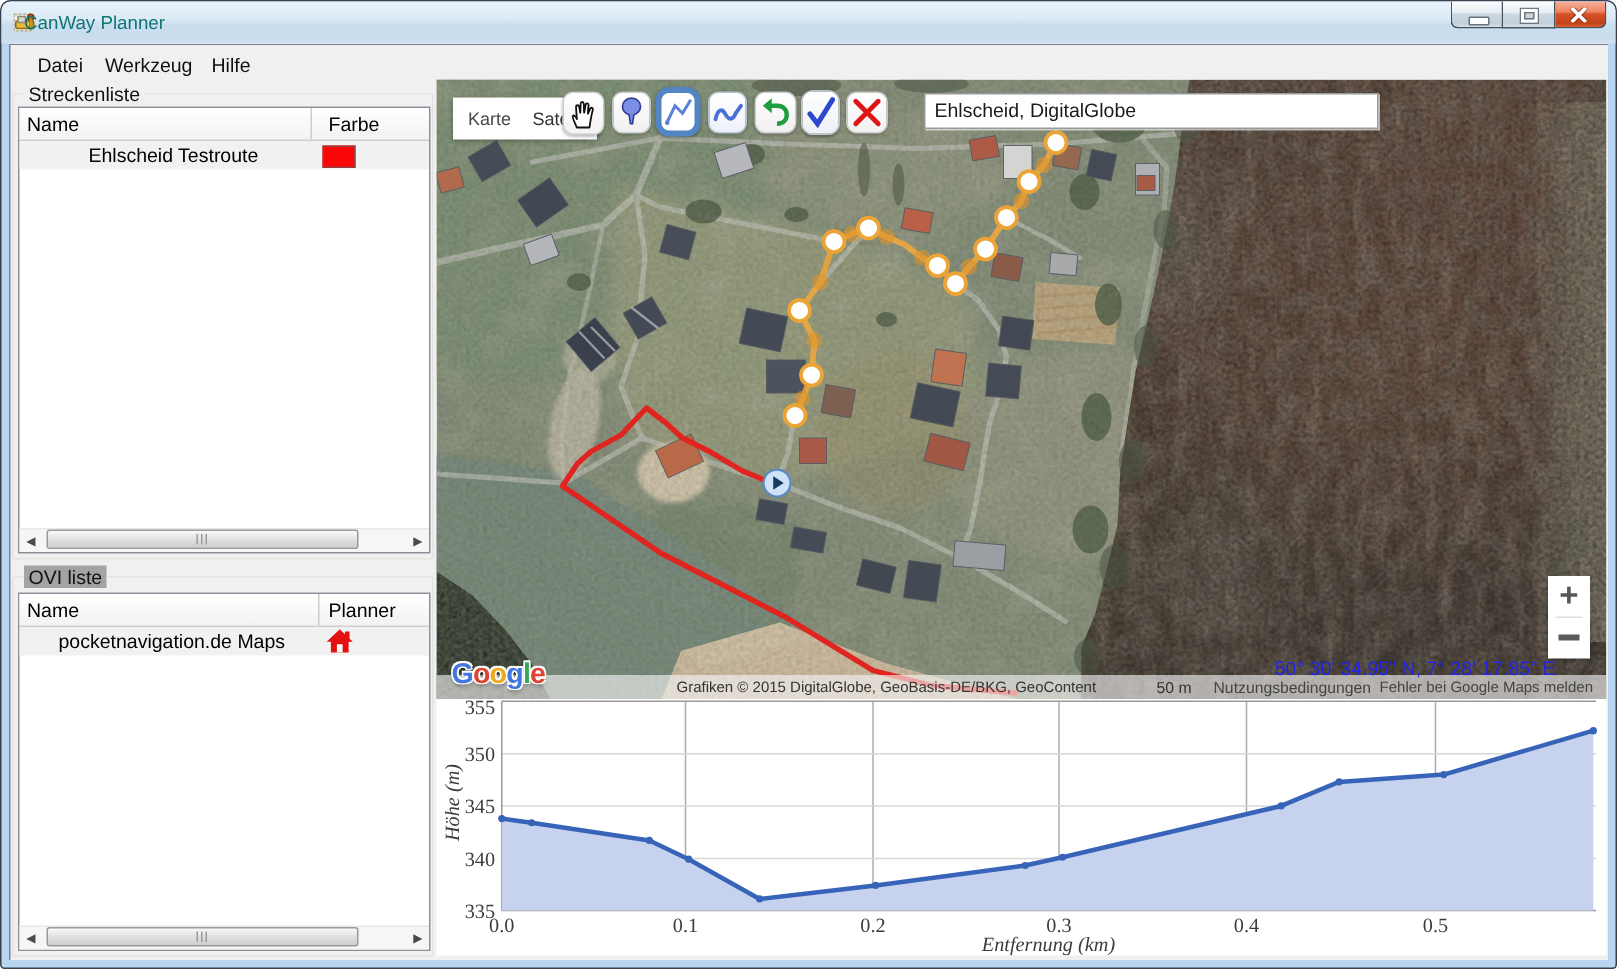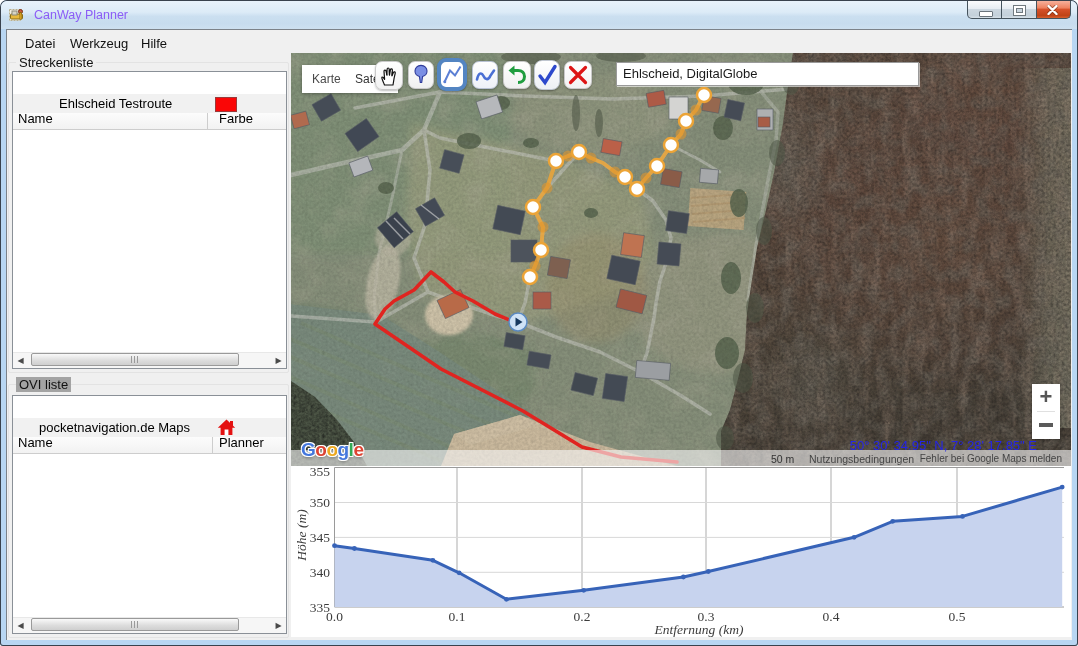--- a/index.html
+++ b/index.html
@@ -2,36 +2,36 @@
 <html><head>
 <meta charset="utf-8">
 <style>
   html,body{margin:0;padding:0;}
   body{width:1078px;height:646px;overflow:hidden;font-family:"Liberation Sans",sans-serif;background:#fff;position:relative;}
   .abs{position:absolute;}
   
   #win{position:absolute;left:0;top:0;width:1078px;height:646px;background:#b8d6f2;border-radius:7px 7px 3px 3px;box-shadow:inset 0 0 0 1px #39424d;}
   #titlebar{position:absolute;left:1px;top:1px;width:1076px;height:28px;border-radius:6px 6px 0 0;
     background:linear-gradient(180deg,#e8f2fb 0%,#dcebf7 40%,#cbdff0 55%,#c7dcee 80%,#cde0f0 100%);}
-  #title{position:absolute;left:34px;top:8px;font-size:12.5px;color:#8b5cf6;}
+  #title{position:absolute;left:16px;top:8px;font-size:12.5px;color:#0f766e;}
   #appicon{position:absolute;left:9px;top:7px;width:16px;height:16px;}
   
   #wbtns{position:absolute;left:967px;top:1px;height:19px;display:flex;}
   .wb{height:18px;border:1px solid #45535d;border-top:none;box-sizing:border-box;}
   #wb-min{width:35px;border-radius:0 0 0 5px;background:linear-gradient(180deg,#fbfcfd 0%,#e7edf3 45%,#ccd7e0 50%,#c3d0da 85%,#d6e0e8 100%);}
   #wb-max{width:35px;border-left:none;background:linear-gradient(180deg,#fbfcfd 0%,#e7edf3 45%,#ccd7e0 50%,#c3d0da 85%,#d6e0e8 100%);}
   #wb-close{width:34px;border-left:none;border-radius:0 0 5px 0;background:linear-gradient(180deg,#f6b09b 0%,#ee8361 40%,#d6512a 50%,#c04317 85%,#d8602f 100%);}
   .glyph-min{position:absolute;left:979px;top:11px;width:12px;height:4px;background:#fff;border:1px solid #6a747c;border-radius:1px;}
 
   
   #client{position:absolute;left:6px;top:29px;width:1066px;height:611px;background:#f0f0f0;box-shadow:inset 1px 1px 0 #7c8289;}
   
   .menu{font-size:13px;color:#111;}
   #tbl1,#tbl2{background:#fff;border:1px solid #8a9097;}
-  .thead{position:absolute;left:0;top:0;right:0;height:21px;background:linear-gradient(180deg,#ffffff,#f2f2f2);border-bottom:1px solid #cdcdcd;margin-top:36px;}
+  .thead{position:absolute;left:0;top:0;right:0;height:21px;background:linear-gradient(180deg,#ffffff,#f2f2f2);border-bottom:1px solid #cdcdcd;}
   .hsep{position:absolute;top:0;width:1px;height:21px;background:#cdcdcd;}
   .rowbg{position:absolute;left:0;right:0;background:#f1f1f1;}
   .scroll{position:absolute;height:15px;background:#f6f6f6;border-top:1px solid #e8e8e8;}
   .sb-btn{position:absolute;top:1px;width:13px;height:13px;color:#4a4a4a;font-size:8px;text-align:center;line-height:13px;}
   .sb-thumb{position:absolute;top:0px;height:13px;background:linear-gradient(180deg,#f9f9f9,#dcdcdc 60%,#cfcfcf);border:1px solid #9a9a9a;border-radius:2px;box-sizing:border-box;}
   .grip{position:absolute;top:3px;width:1px;height:7px;background:#9a9a9a;box-shadow:3px 0 0 #9a9a9a,6px 0 0 #9a9a9a;}
   .gbox{position:absolute;border:1px solid #dcdcdc;border-radius:2px;}
   #map{position:absolute;left:291px;top:53px;width:780px;height:413px;overflow:hidden;}
   #chart{position:absolute;left:291px;top:466px;width:780px;height:171px;background:#fff;}
 </style>
@@ -377,20 +377,21 @@
 
 <div class="abs" style="left:325px;top:9px;width:301px;height:22px;background:#fff;border:1px solid #9a9a9a;box-shadow:1px 1px 0 rgba(255,255,255,0.6);"></div>
 <div class="abs" style="left:332px;top:13px;font-size:13px;color:#1a1a1a;">Ehlscheid, DigitalGlobe</div>
 
 <div class="abs" style="left:741px;top:331px;width:28px;height:55px;background:#fff;box-shadow:0 1px 3px rgba(0,0,0,0.3);"></div>
 <div class="abs" style="left:741px;top:330px;width:28px;height:28px;color:#565656;font-size:22px;font-weight:bold;text-align:center;line-height:28px;">+</div>
 <div class="abs" style="left:746px;top:358px;width:18px;height:1px;background:#e0e0e0;"></div>
 <div class="abs" style="left:748px;top:370px;width:14px;height:4px;background:#5a5a5a;"></div>
 
 <div class="abs" style="left:0;top:397px;width:780px;height:16px;background:rgba(245,245,245,0.62);"></div>
+<div class="abs" style="left:160px;top:400px;font-size:10px;color:#333;">Grafiken © 2015 DigitalGlobe, GeoBasis-DE/BKG, GeoContent</div>
 <div class="abs" style="left:480px;top:400px;font-size:10.5px;color:#333;">50 m</div>
 <div class="abs" style="left:518px;top:400px;font-size:10.5px;color:#444;">Nutzungsbedingungen</div>
 <div class="abs" style="right:9px;top:400px;font-size:10px;color:#444;">Fehler bei Google Maps melden</div>
 
 <div class="abs" style="left:430px;top:385px;width:316px;text-align:right;font-size:13px;color:#2424e8;">50° 30' 34.95" N, 7° 28' 17.85" E</div>
 
 <div class="abs" style="left:10px;top:386px;font-size:19px;font-weight:bold;letter-spacing:-0.5px;text-shadow:-1px -1px 0 #fff,1px -1px 0 #fff,-1px 1px 0 #fff,1px 1px 0 #fff,0 2px 3px rgba(0,0,0,0.35);"><span style="color:#4477dd;">G</span><span style="color:#dd4433;">o</span><span style="color:#eeaa22;">o</span><span style="color:#4477dd;">g</span><span style="color:#33aa55;">l</span><span style="color:#dd4433;">e</span></div>
 </div>
 
 <div id="chart">

